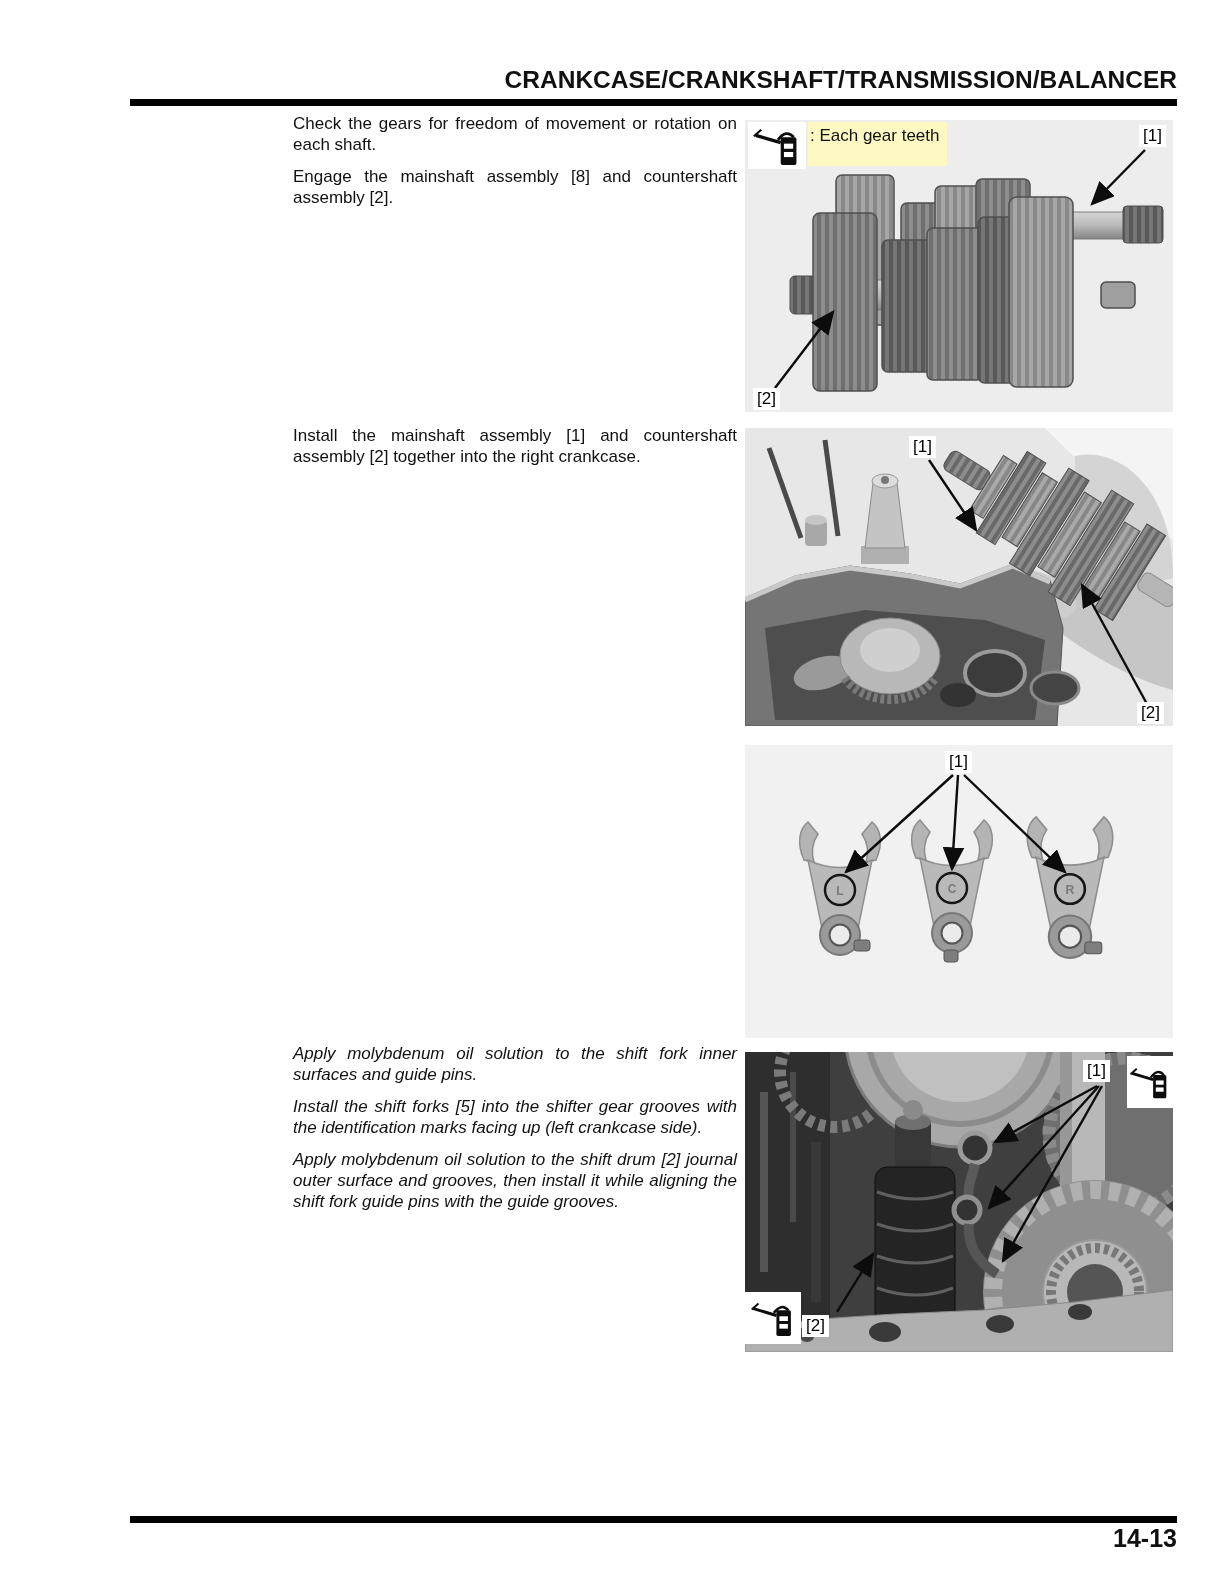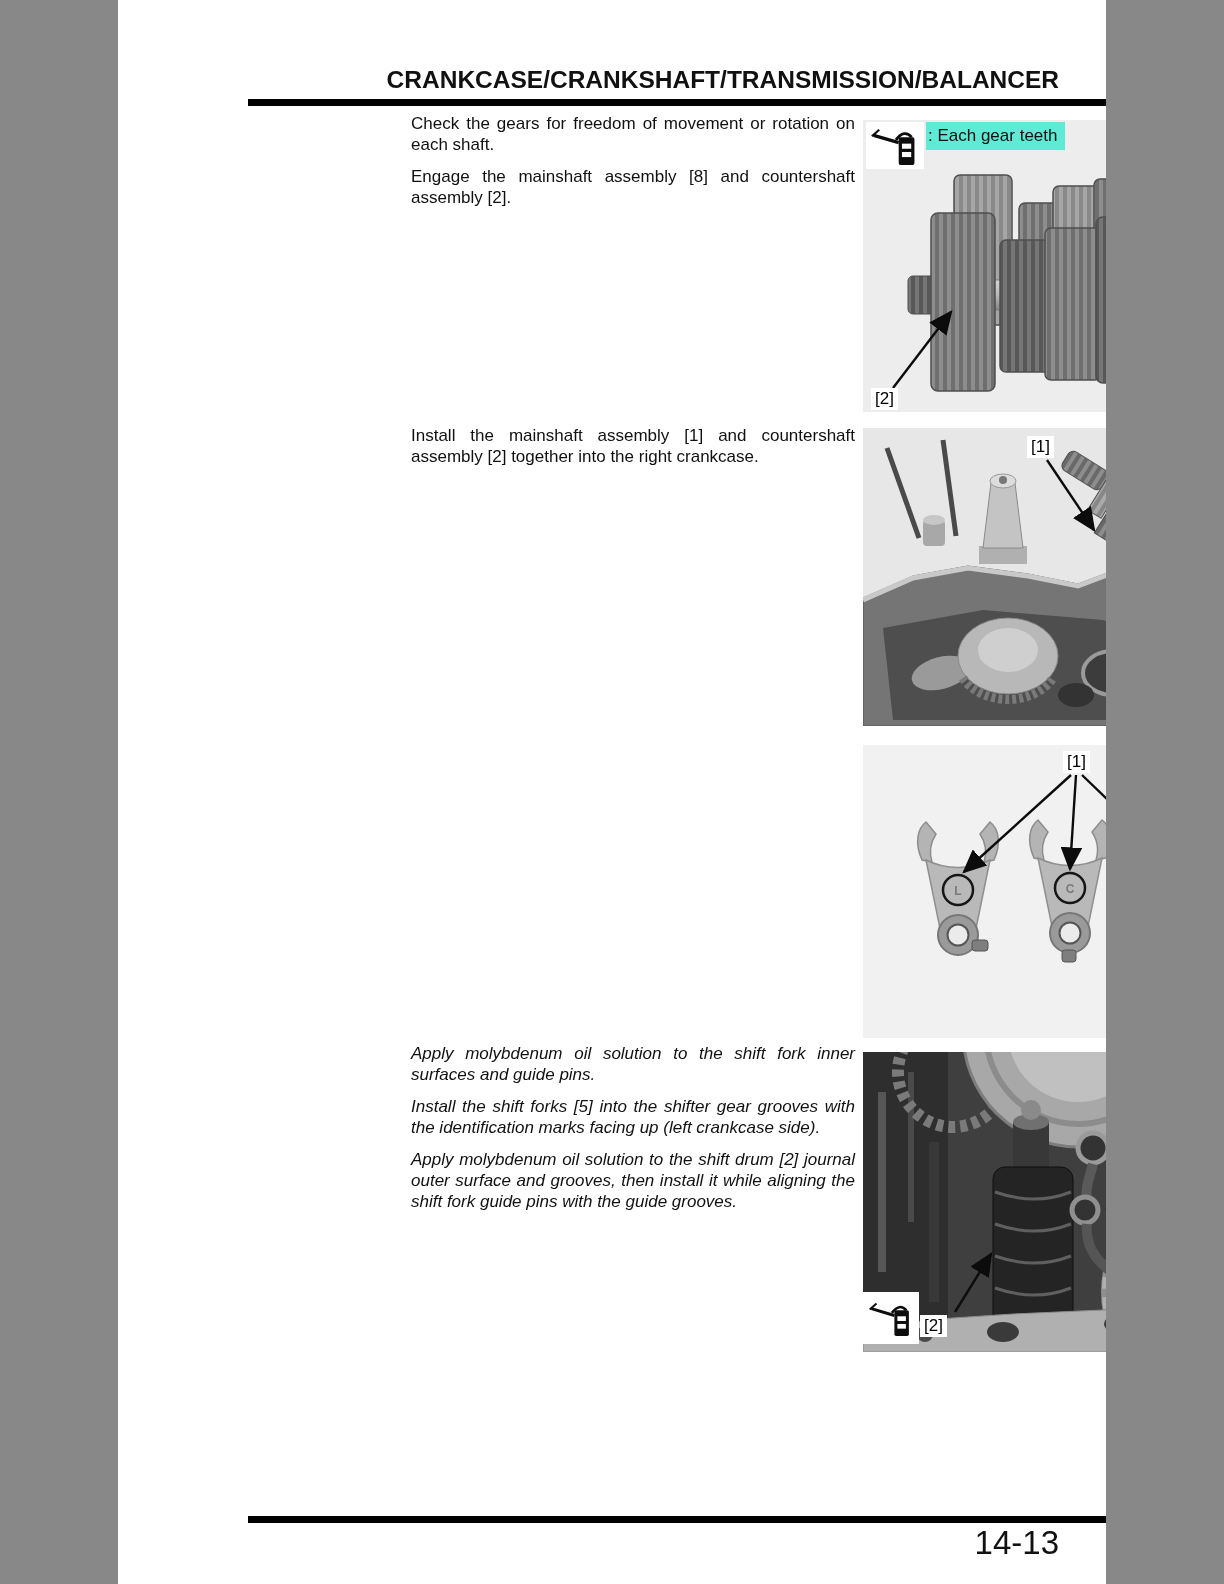--- a/index.html
+++ b/index.html
@@ -1,29 +1,29 @@
 <!DOCTYPE html>
 <html><head>
 <meta charset="utf-8">
 <style>
   html,body{margin:0;padding:0;background:#888;}
   #page{
-    position:relative;width:988px;height:1584px;background:#ffffff;
+    position:relative;width:1224px;height:1584px;background:#ffffff;
     font-family:"Liberation Sans", sans-serif;color:#111;overflow:hidden;
     margin:0 auto;
   }
   .rule{position:absolute;left:130px;width:1047px;height:7px;background:#000;}
   #header-rule{top:99px;}
   #footer-rule{top:1516px;}
   #page-title{
     position:absolute;top:66px;right:47px;font-size:24.5px;font-weight:bold;
     letter-spacing:0px;white-space:nowrap;
   }
   #page-number{
-    position:absolute;top:1524px;right:47px;font-size:33px;font-weight:normal;
+    position:absolute;top:1524px;right:47px;font-size:25px;font-weight:bold;
   }
   .text-block{position:absolute;left:293px;width:444px;}
   .text-block p{
     margin:0 0 11px 0;font-size:17px;line-height:21px;text-align:justify;
   }
   #text-1{top:113px;}
   #text-2{top:425px;}
   #text-3{top:735px;}
   #text-4{top:1043px;font-style:italic;}
   .figure{position:absolute;left:745px;width:428px;}
@@ -32,21 +32,21 @@
   #fig-3{top:745px;height:293px;background:#f1f1f1;}
   #fig-4{top:1052px;height:300px;background:#3f3f3f;}
   .figure svg.photo{position:absolute;left:0;top:0;}
   .callout{
     position:absolute;background:#fff;color:#000;font-size:17px;line-height:22px;
     padding:0 4px;white-space:nowrap;
   }
   .oil-box{position:absolute;background:#fff;display:flex;align-items:center;justify-content:center;}
   .oil-note{position:absolute;left:3px;top:2px;display:flex;align-items:flex-start;}
   .oil-note .icon-box{width:58px;height:47px;background:#fff;display:flex;align-items:center;justify-content:center;}
-  .oil-note .note-text{background:#5eead4;margin-left:2px;padding:3px 8px 3px 2px;font-size:17px;line-height:22px;white-space:nowrap;}
+  .oil-note .note-text{background:#fef9c3;margin-left:2px;padding:3px 8px 19px 2px;font-size:17px;line-height:22px;white-space:nowrap;}
 </style>
 </head>
 <body>
 
 <div id="page">
 
   <div id="page-title">CRANKCASE/CRANKSHAFT/TRANSMISSION/BALANCER</div>
   <div id="header-rule" class="rule"></div>
 
   <div id="text-1" class="text-block">

